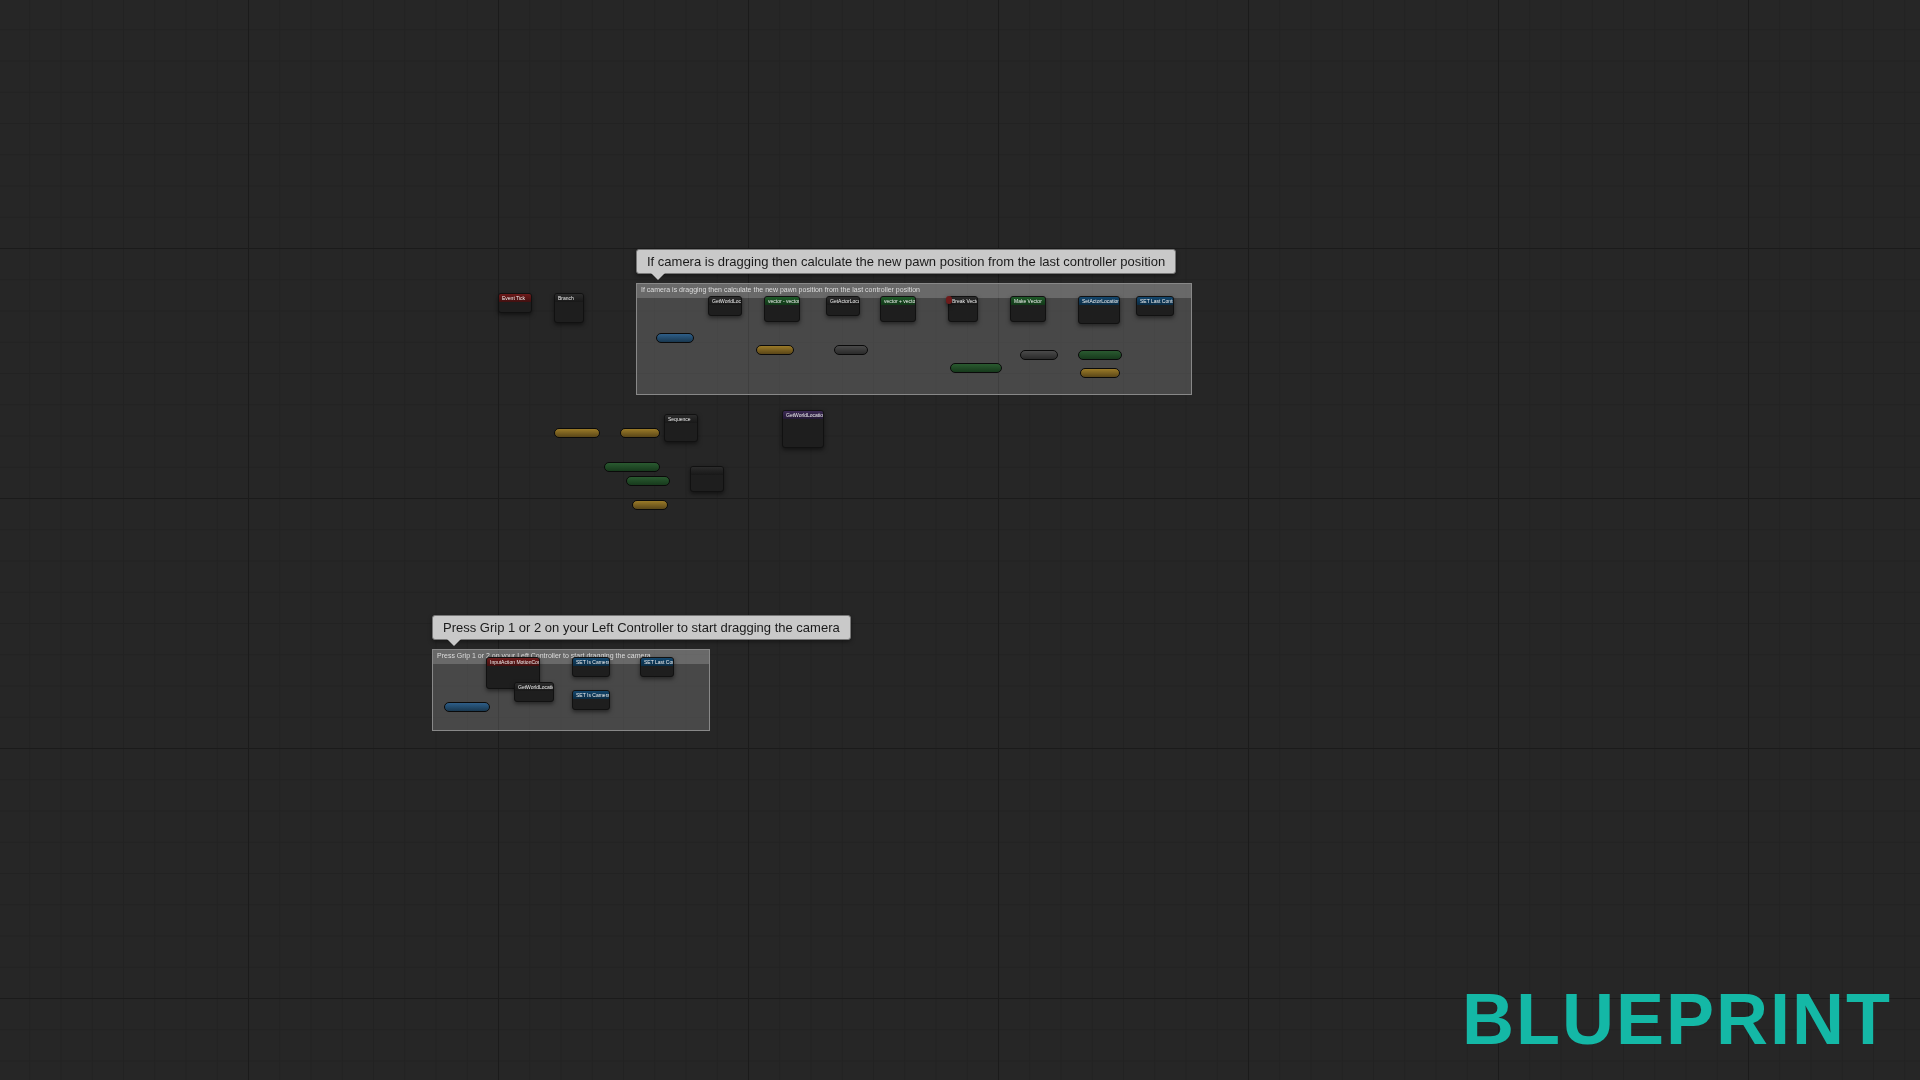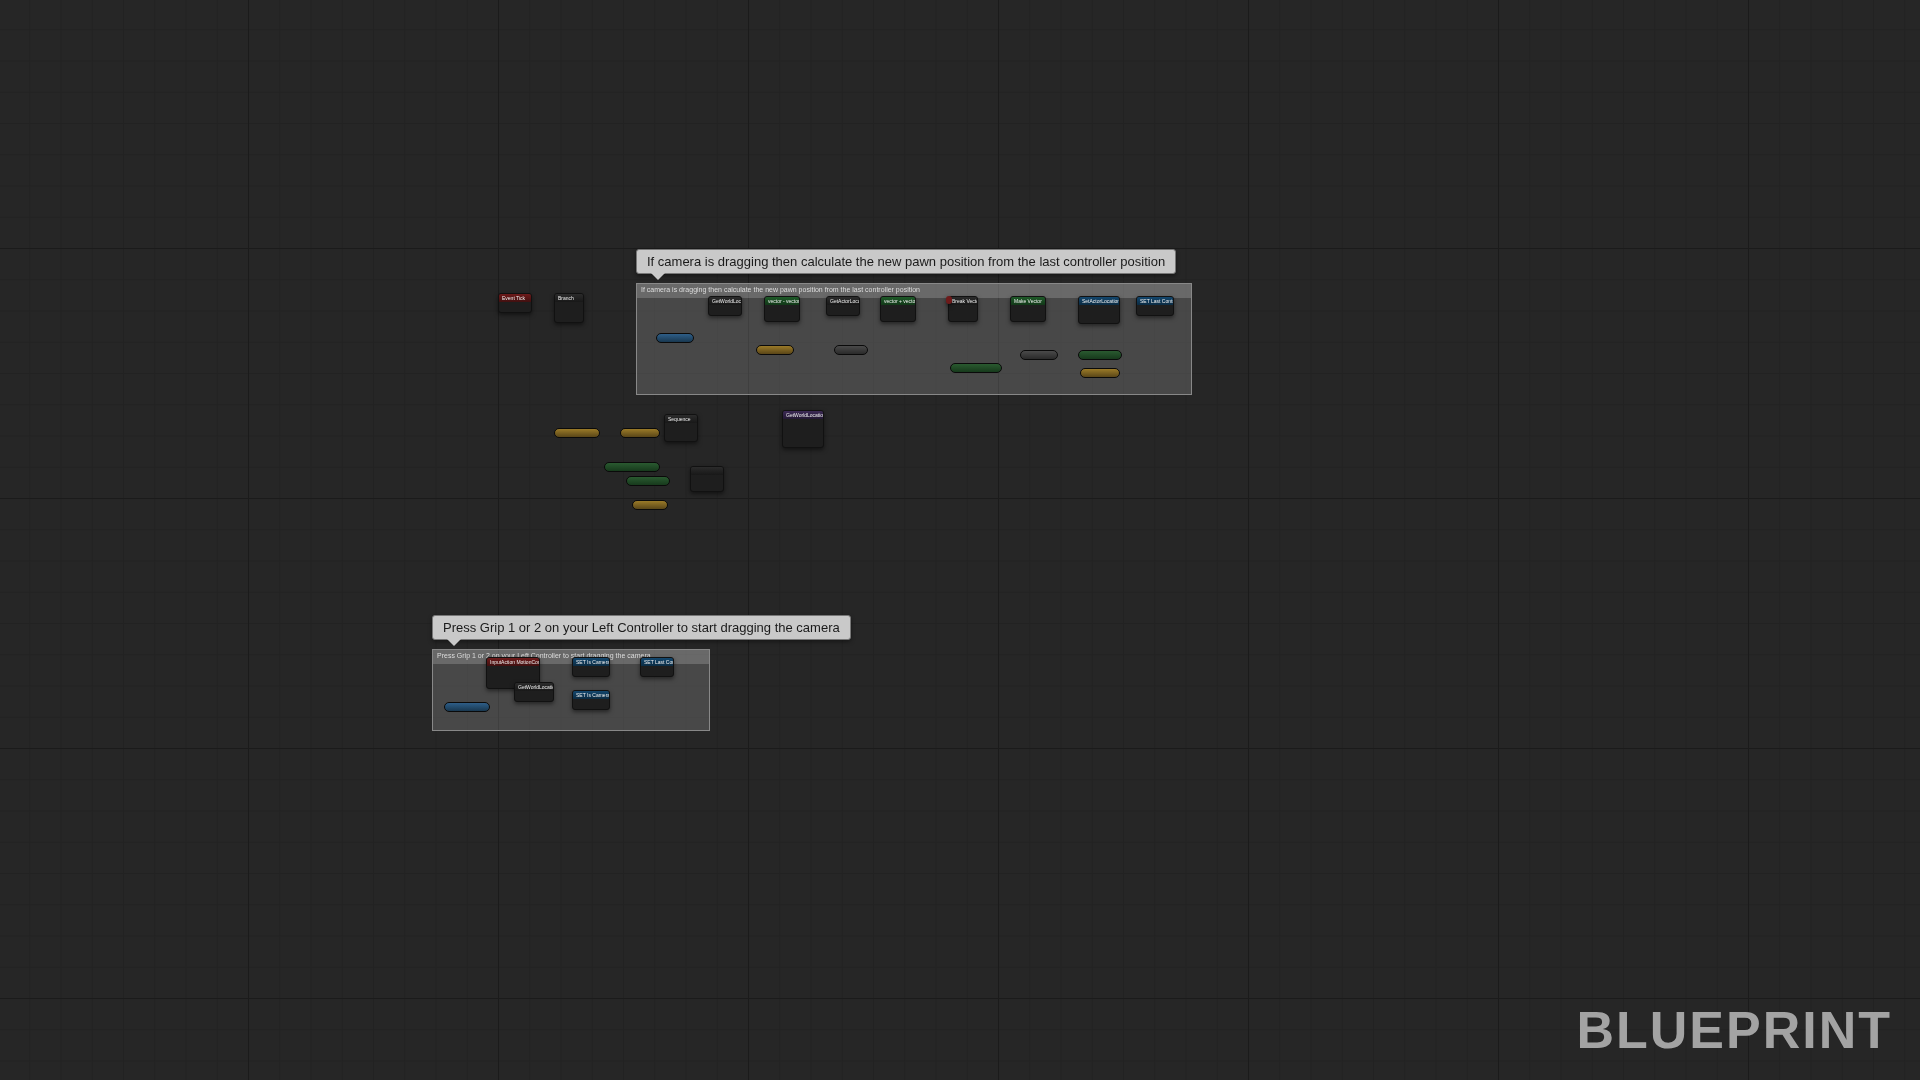--- a/index.html
+++ b/index.html
@@ -29,24 +29,24 @@
       31.25px 31.25px,
       31.25px 31.25px;
     background-position: -2px -2px, -2px -2px, -2px -2px, -2px -2px;
   }
 
   
   .watermark {
     position: absolute;
     bottom: 20px;
     right: 28px;
-    font-size: 52px;
+    font-size: 72px;
     font-weight: 900;
     letter-spacing: 2px;
-    color: #a3a3a3;
+    color: #14b8a6;
     user-select: none;
     pointer-events: none;
   }
 
   
   .comment {
     position: absolute;
     border: 1px solid #888;
     background: rgba(255,255,255,0.16);
     box-sizing: border-box;

